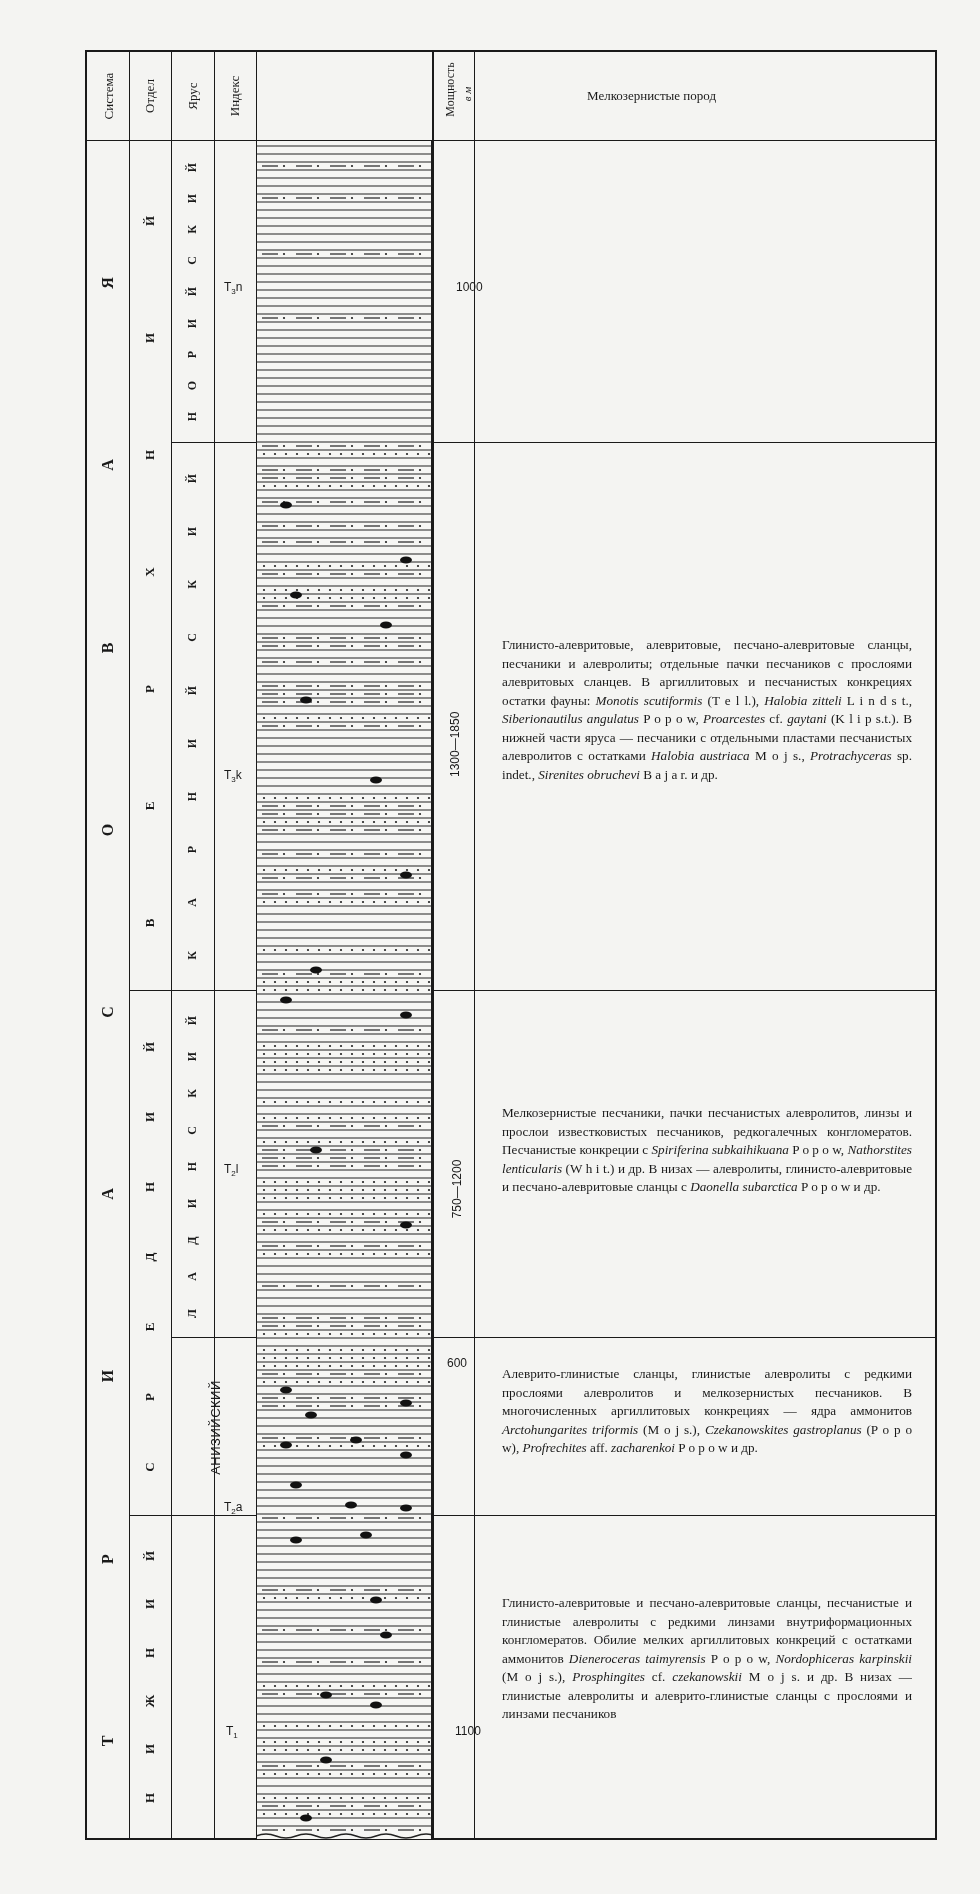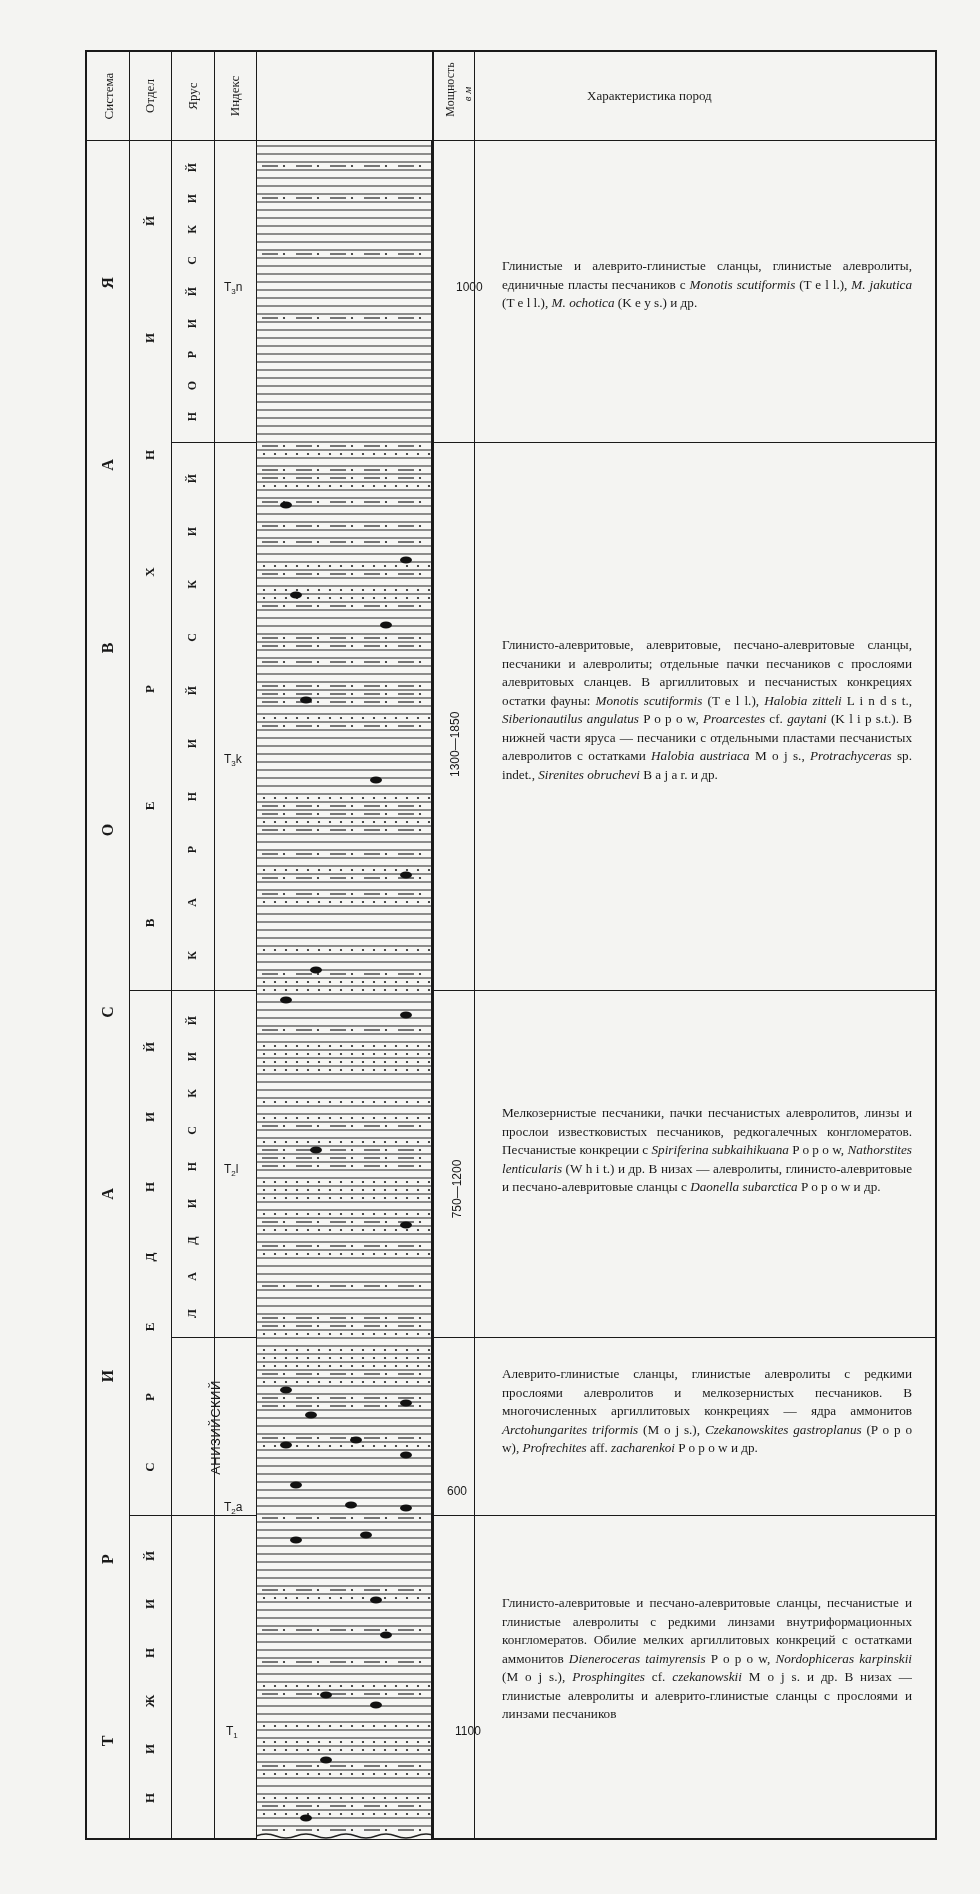--- a/index.html
+++ b/index.html
@@ -49,21 +49,21 @@
   <div class="hline" style="left:84px;right:0;top:1285px"></div>
 
   <div class="hdr-text" style="left:-18px;top:36px;width:80px">Система</div>
   <div class="hdr-text" style="left:23px;top:36px;width:80px">Отдел</div>
   <div class="hdr-text" style="left:66px;top:36px;width:80px">Ярус</div>
   <div class="hdr-text" style="left:108px;top:36px;width:80px">Индекс</div>
   <div class="hdr-text" style="left:318px;top:30px;width:90px;font-size:12px">
     <span>Мощность</span>
   </div>
   <div class="hdr-text" style="left:335px;top:36px;width:90px;font-size:11px;font-style:italic">в м</div>
-  <div class="hdr-right" style="left:500px;top:36px">Характеристика пород</div>
+  <div class="hdr-right" style="left:500px;top:36px">Мелкозернистые пород</div>
 
   <div class="vlabel sys" id="sys-col" style="left:0;width:42px;top:140px;height:1640px">
       <span>Я</span>
       <span>А</span>
       <span>В</span>
       <span>О</span>
       <span>С</span>
       <span>А</span>
       <span>И</span>
       <span>Р</span>
@@ -129,40 +129,39 @@
       <span>И</span>
       <span>Д</span>
       <span>А</span>
       <span>Л</span>
     </div>
   <div class="rotlabel" style="left:48px;top:1368px;width:160px;text-align:center">АНИЗИЙСКИЙ</div>
 
   <div class="idx" style="left:137px;top:228px">
     <span>T</span><sub>3</sub><span>n</span>
   </div>
-  <div class="idx" style="left:137px;top:700px">
+  <div class="idx" style="left:137px;top:716px">
     <span>T</span><sub>3</sub><span>k</span>
   </div>
   <div class="idx" style="left:137px;top:1110px">
     <span>T</span><sub>2</sub><span>l</span>
   </div>
   <div class="idx" style="left:137px;top:1448px">
     <span>T</span><sub>2</sub><span>a</span>
   </div>
   <div class="idx" style="left:139px;top:1672px">
     <span>T</span><sub>1</sub>
   </div>
 
   <div class="thk" style="left:369px;top:228px">1000</div>
   <div class="thk rot" style="left:338px;top:688px;width:60px;text-align:center">1300—1850</div>
   <div class="thk rot" style="left:340px;top:1130px;width:60px;text-align:center">750—1200</div>
-  <div class="thk" style="left:360px;top:1432px">600</div>
+  <div class="thk" style="left:360px;top:1304px">600</div>
   <div class="thk" style="left:368px;top:1672px">1100</div>
 
-  <div class="desc" style="left:415px;top:205px;width:410px"><span>Глинистые и алеврито-глинистые сланцы, глинистые алевролиты, единичные пласты песчаников с </span><i>Monotis scutiformis</i><span> (T e l l.), </span><i>M. jakutica</i><span> (T e l l.), </span><i>M. ochotica</i><span> (K e y s.) и др.</span></div>
   <div class="desc" style="left:415px;top:584px;width:410px"><span>Глинисто-алевритовые, алевритовые, песчано-алевритовые сланцы, песчаники и алевролиты; отдельные пачки песчаников с прослоями алевритовых сланцев. В аргиллитовых и песчанистых конкрециях остатки фауны: </span><i>Monotis scutiformis</i><span> (T e l l.), </span><i>Halobia zitteli</i><span> L i n d s t., </span><i>Siberionautilus angulatus</i><span> P o p o w, </span><i>Proarcestes</i><span> cf. </span><i>gaytani</i><span> (K l i p s.t.). В нижней части яруса — песчаники с отдельными пластами песчанистых алевролитов с остатками </span><i>Halobia austriaca</i><span> M o j s., </span><i>Protrachyceras</i><span> sp. indet., </span><i>Sirenites obruchevi</i><span> B a j a r. и др.</span></div>
   <div class="desc" style="left:415px;top:1052px;width:410px"><span>Мелкозернистые песчаники, пачки песчанистых алевролитов, линзы и прослои известковистых песчаников, редкогалечных конгломератов. Песчанистые конкреции с </span><i>Spiriferina subkaihikuana</i><span> P o p o w, </span><i>Nathorstites lenticularis</i><span> (W h i t.) и др. В низах — алевролиты, глинисто-алевритовые и песчано-алевритовые сланцы с </span><i>Daonella subarctica</i><span> P o p o w и др.</span></div>
   <div class="desc" style="left:415px;top:1313px;width:410px"><span>Алеврито-глинистые сланцы, глинистые алевролиты с редкими прослоями алевролитов и мелкозернистых песчаников. В многочисленных аргиллитовых конкрециях — ядра аммонитов </span><i>Arctohungarites triformis</i><span> (M o j s.), </span><i>Czekanowskites gastroplanus</i><span> (P o p o w), </span><i>Profrechites</i><span> aff. </span><i>zacharenkoi</i><span> P o p o w и др.</span></div>
   <div class="desc" style="left:415px;top:1542px;width:410px"><span>Глинисто-алевритовые и песчано-алевритовые сланцы, песчанистые и глинистые алевролиты с редкими линзами внутриформационных конгломератов. Обилие мелких аргиллитовых конкреций с остатками аммонитов </span><i>Dieneroceras taimyrensis</i><span> P o p o w, </span><i>Nordophiceras karpinskii</i><span> (M o j s.), </span><i>Prosphingites</i><span> cf. </span><i>czekanowskii</i><span> M o j s. и др. В низах — глинистые алевролиты и алеврито-глинистые сланцы с прослоями и линзами песчаников</span></div>
 </div>
 
 <svg class="lith" id="lith" viewBox="0 0 176 1700" preserveAspectRatio="none">
     <rect x="0" y="0" width="176" height="1700" fill="#f6f6f4" stroke="#1a1a1a" stroke-width="2"></rect>
     <line x1="0" y1="6" x2="176" y2="6" stroke="#222" stroke-width="1.1"></line>
     <line x1="0" y1="14" x2="176" y2="14" stroke="#222" stroke-width="1.1"></line>

